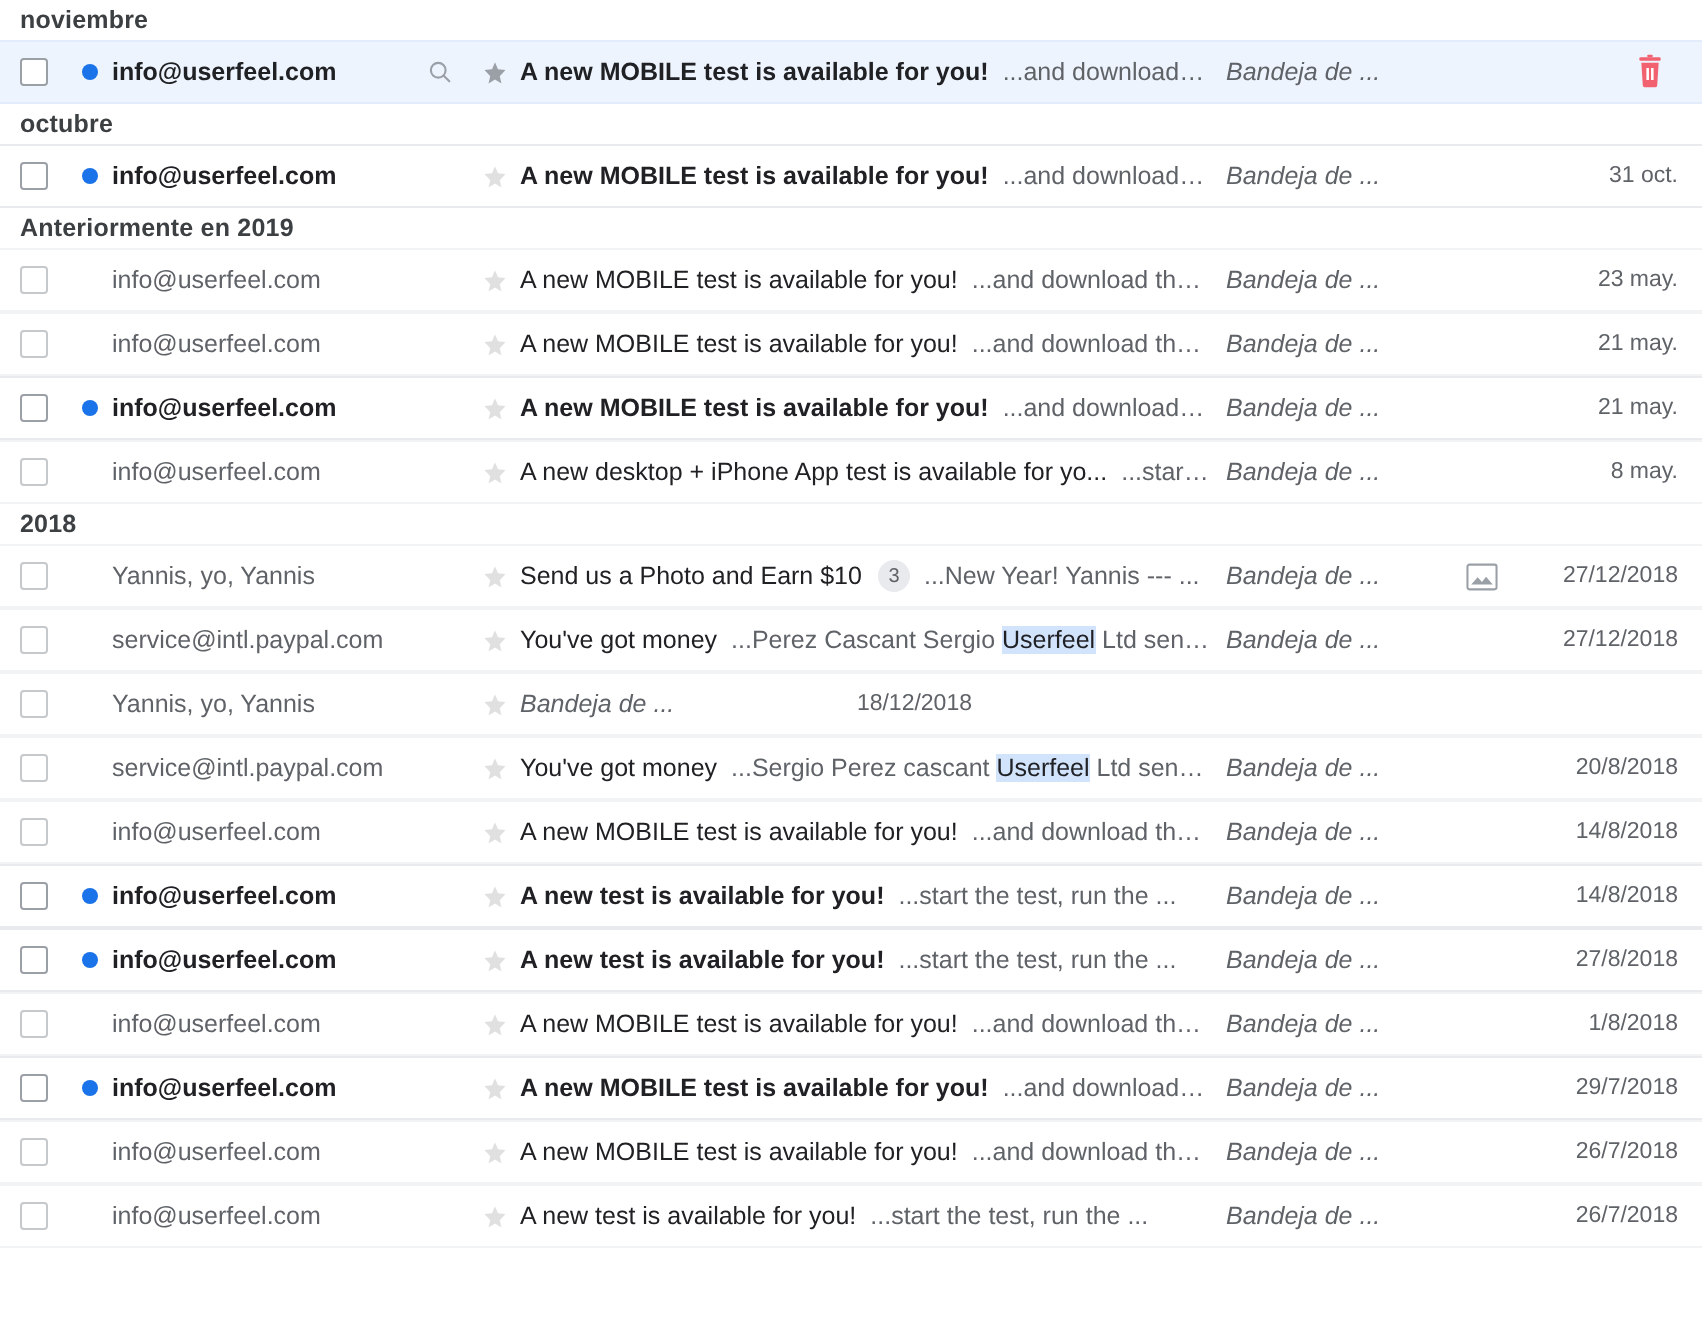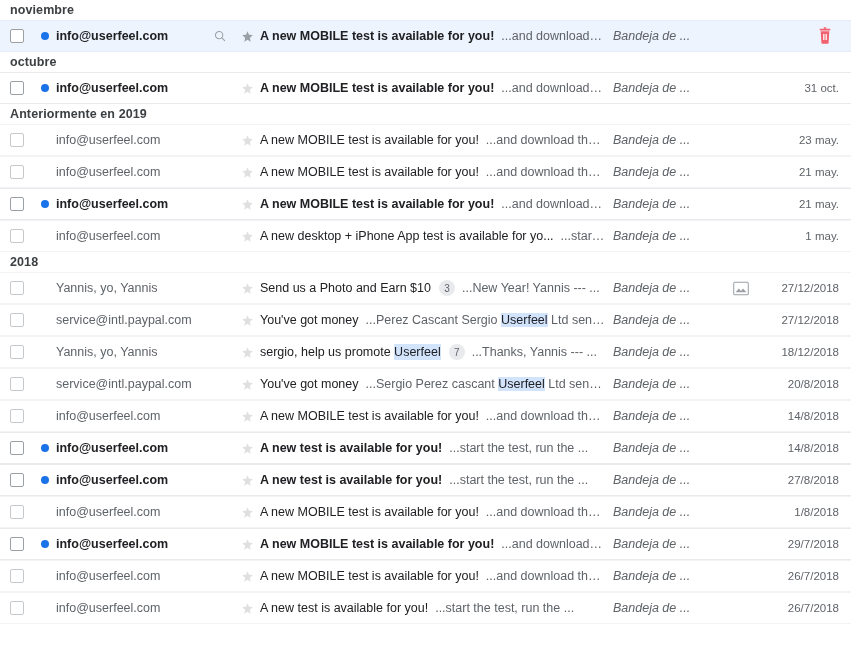--- a/index.html
+++ b/index.html
@@ -374,21 +374,21 @@
             <path fill="#e0e0e0" d="M12 17.27l-5.18 3.13 1.37-5.9L3.6 9.52l6.03-.52L12 3.4l2.37 5.6 6.03.52-4.59 4.98 1.37 5.9z"></path>
           </svg>
         </span>
       </div>
       <div class="cell-subject">
         <span class="subject">A new desktop + iPhone App test is available for yo...</span>
         <span class="preview">...start ...</span>
       </div>
       <div class="cell-folder">Bandeja de ...</div>
       <div class="cell-attach"></div>
-      <div class="cell-date">1 may.</div>
+      <div class="cell-date">8 may.</div>
     </div>
     <div class="group-header">
       <span>2018</span>
     </div>
     <div class="mail-row">
       <div class="cell-check">
         <span class="checkbox"></span>
       </div>
       <div class="cell-dot">
         <span class="dot hidden"></span>
@@ -451,25 +451,20 @@
       </div>
       <div class="cell-sender">Yannis, yo, Yannis</div>
       <div class="cell-searchicon"></div>
       <div class="cell-star">
         <span>
           <svg width="15" height="15" viewBox="0 0 24 24" aria-hidden="true">
             <path fill="#e0e0e0" d="M12 17.27l-5.18 3.13 1.37-5.9L3.6 9.52l6.03-.52L12 3.4l2.37 5.6 6.03.52-4.59 4.98 1.37 5.9z"></path>
           </svg>
         </span>
       </div>
-      <div class="cell-subject">
-        <span class="subject"><span>sergio, help us promote </span><span class="hl">Userfeel</span></span>
-        <span class="count-badge">7</span>
-        <span class="preview">...Thanks, Yannis --- ...</span>
-      </div>
       <div class="cell-folder">Bandeja de ...</div>
       <div class="cell-attach"></div>
       <div class="cell-date">18/12/2018</div>
     </div>
     <div class="mail-row">
       <div class="cell-check">
         <span class="checkbox"></span>
       </div>
       <div class="cell-dot">
         <span class="dot hidden"></span>

